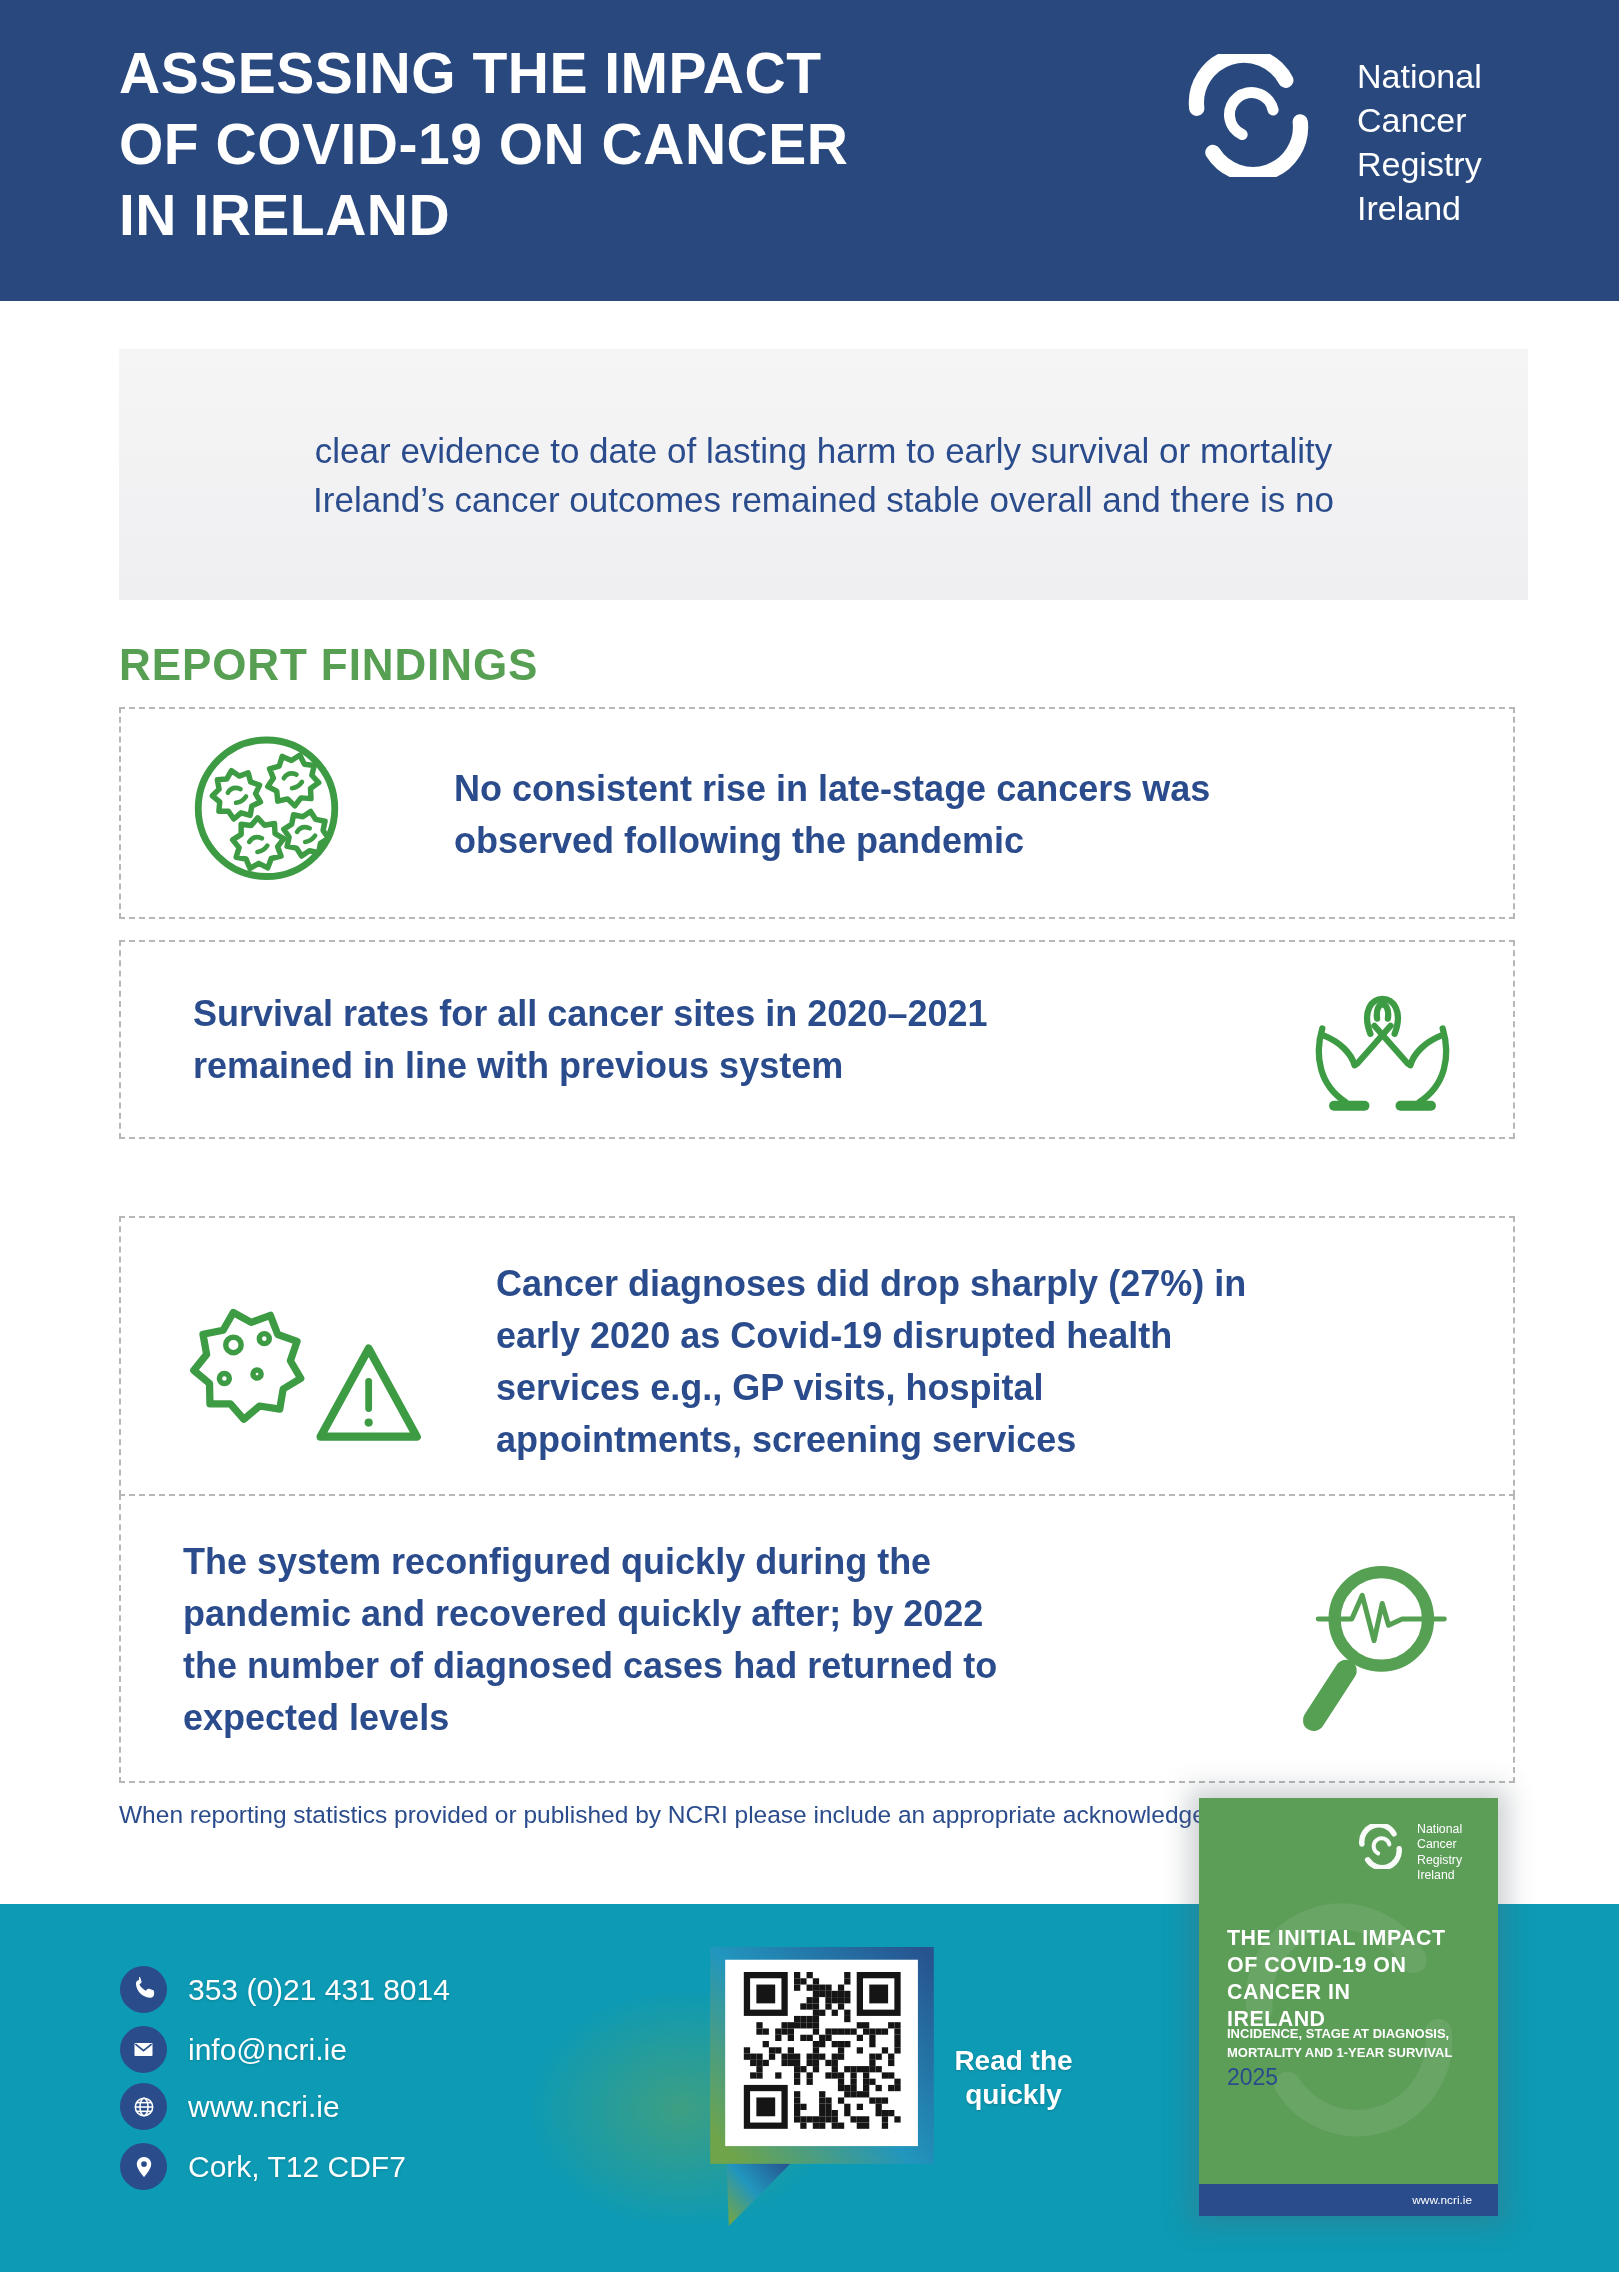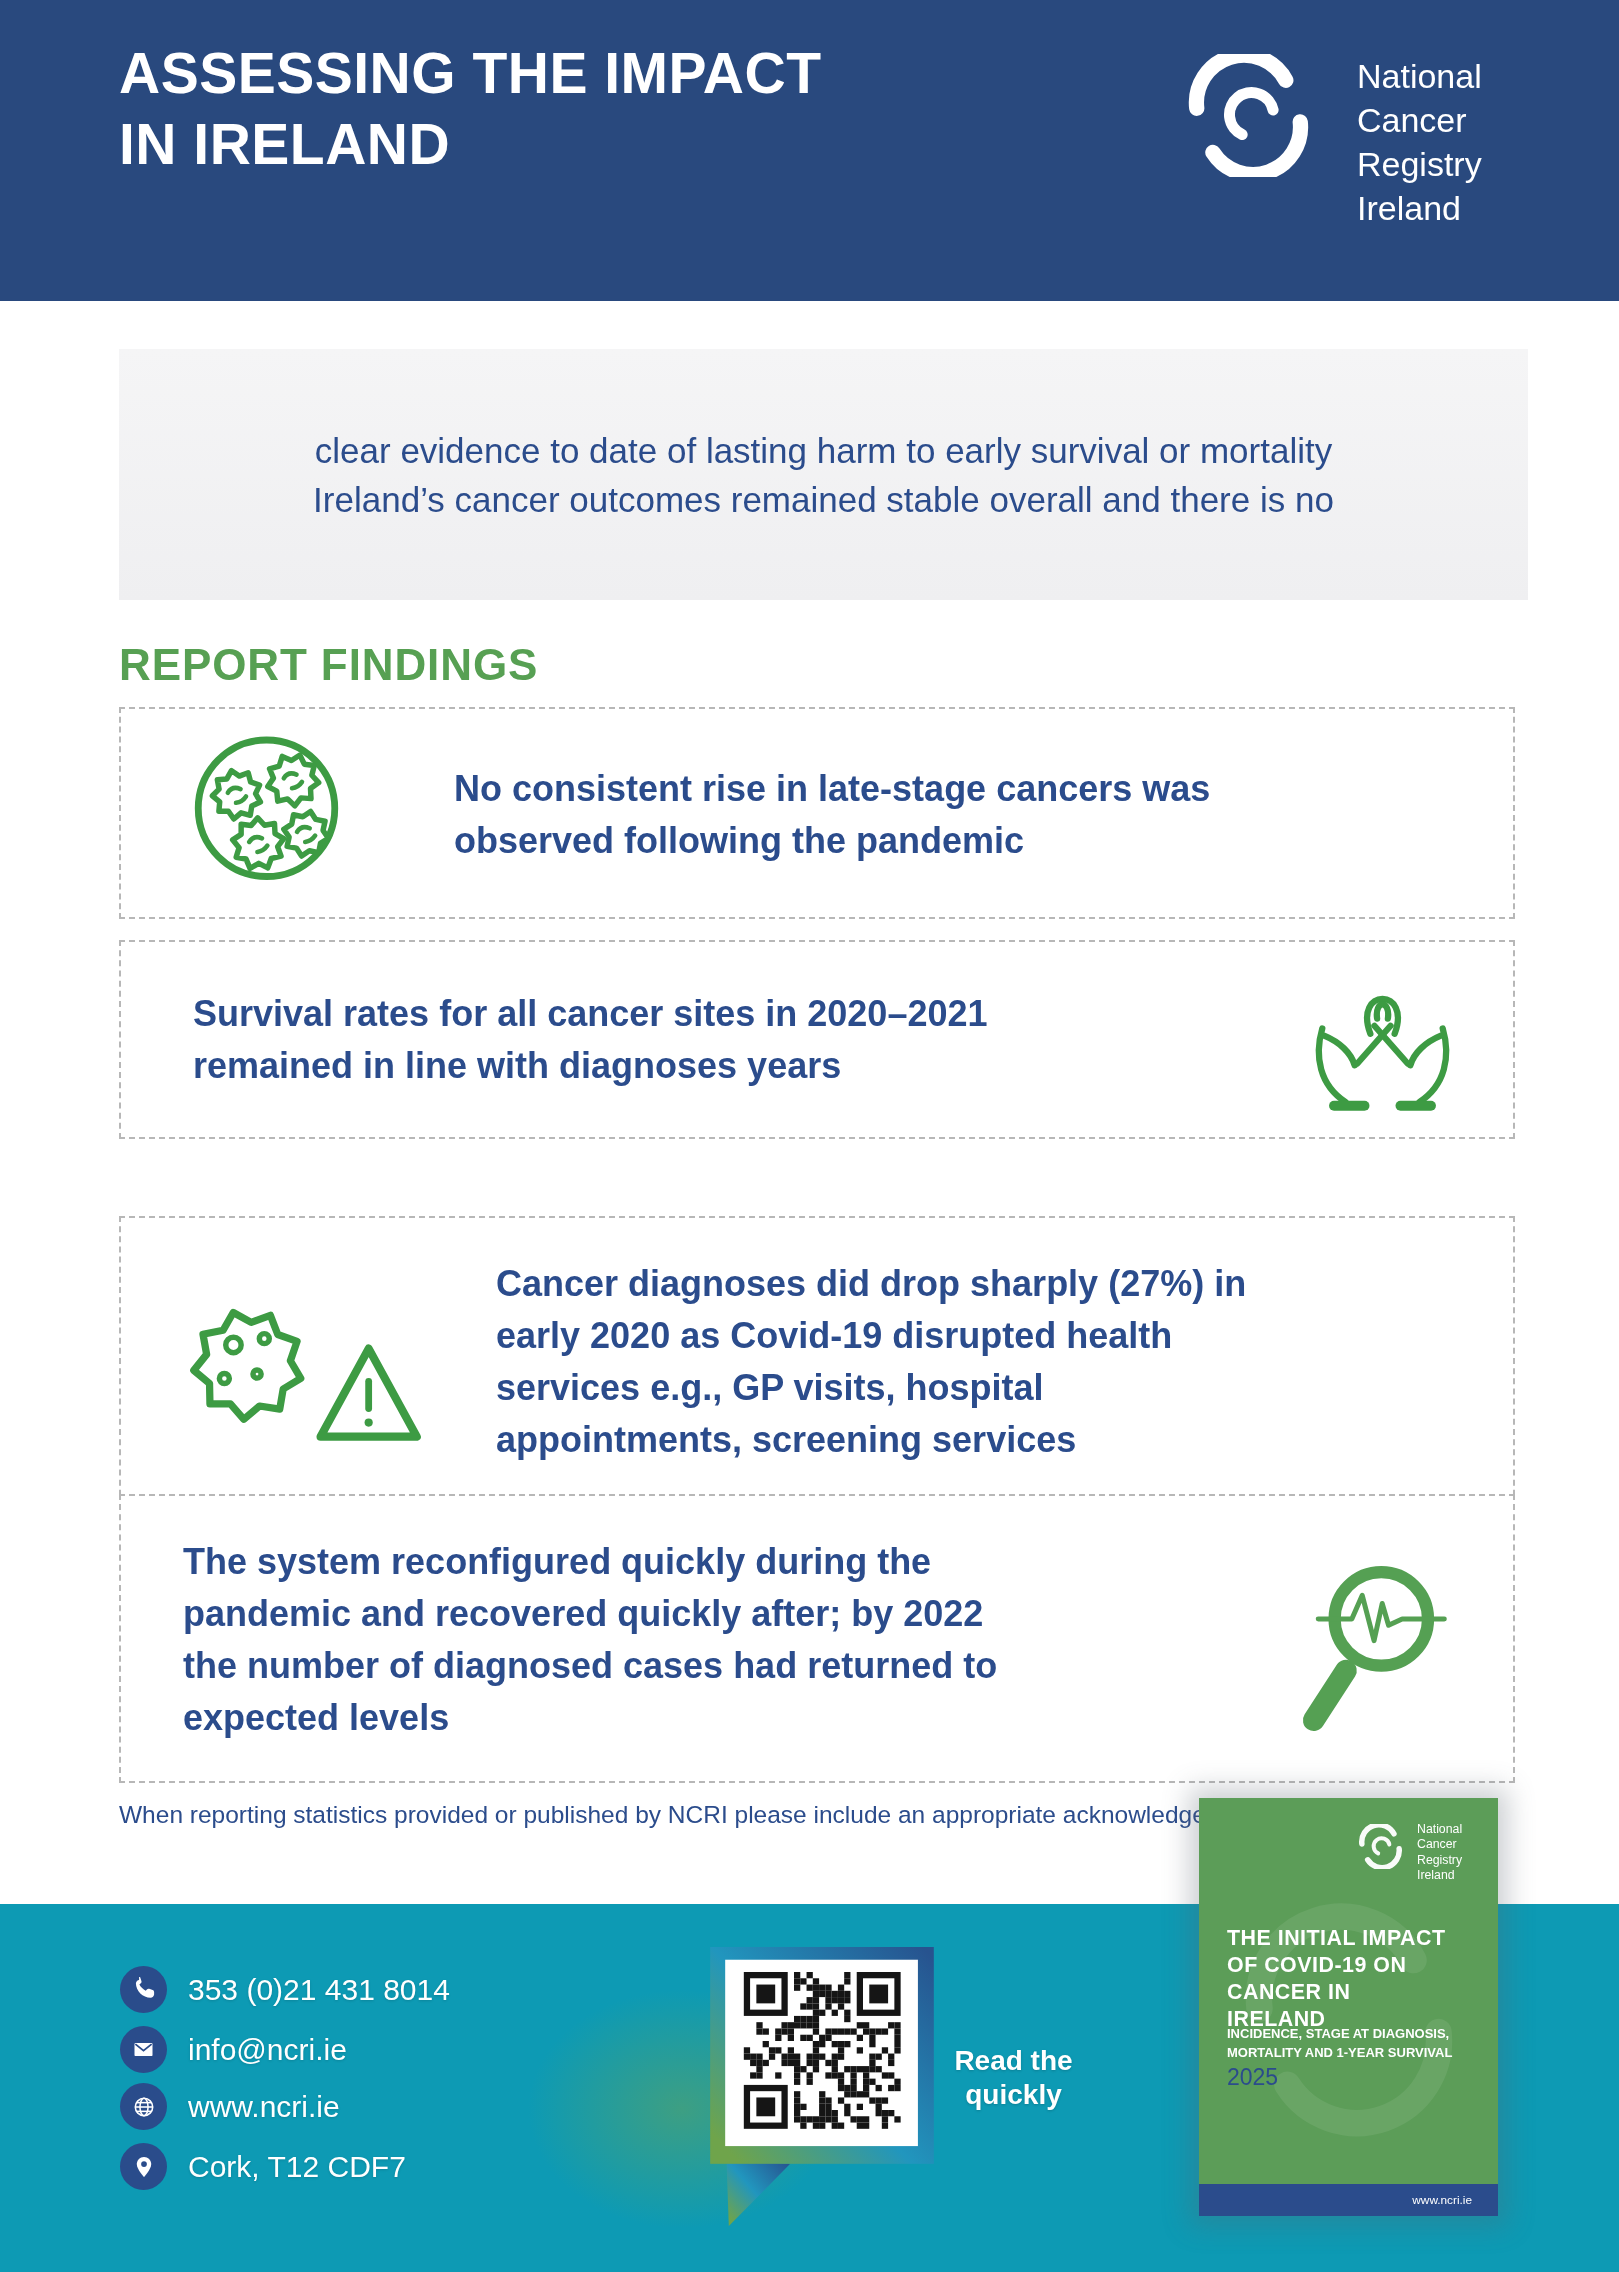--- a/index.html
+++ b/index.html
@@ -67,20 +67,21 @@
   .cover-mark{position:absolute;left:18px;top:82px;opacity:0.08;}
 </style>
 </head>
 <body>
 
 <div class="page">
 
   <div class="header">
     <div class="page-title">
       <div>ASSESSING THE IMPACT</div>
+      <div>OF COVID-19 ON CANCER</div>
       <div>IN IRELAND</div>
     </div>
 
     <svg class="logo-swirl" viewBox="0 0 360 290">
       <g fill="none" stroke="#ffffff" stroke-linecap="round">
         <path d="M58 128 A112 112 0 0 1 268 62" stroke-width="36"></path>
         <path d="M302 160 A112 112 0 0 1 96 232" stroke-width="36"></path>
         <path d="M165 190 A52 52 0 1 1 238 132" stroke-width="26"></path>
       </g>
     </svg>
@@ -121,21 +122,21 @@
     </svg>
     <div class="ftext" style="left:333px;top:54px;">
       <div>No consistent rise in late-stage cancers was</div>
       <div>observed following the pandemic</div>
     </div>
   </div>
 
   <div class="card card2">
     <div class="ftext" style="left:72px;top:46px;">
       <div>Survival rates for all cancer sites in 2020–2021</div>
-      <div>remained in line with diagnoses years</div>
+      <div>remained in line with previous system</div>
     </div>
     <svg class="ficon" style="left:1185px;top:20px;width:153px;height:159px;" viewBox="0 0 340 354">
       <g fill="none" stroke="#3D9B43" stroke-width="14" stroke-linecap="round" stroke-linejoin="round">
         <path d="M143 160 C104 56 236 56 197 160"></path>
         <path d="M158 126 C152 84 188 84 182 126"></path>
         <path d="M152 142 L226 226"></path>
         <path d="M188 142 L114 226"></path>
         <path d="M36 148 C18 210 30 274 88 312"></path>
         <path d="M40 164 C74 178 100 202 108 230"></path>
         <path d="M304 148 C322 210 310 274 252 312"></path>

